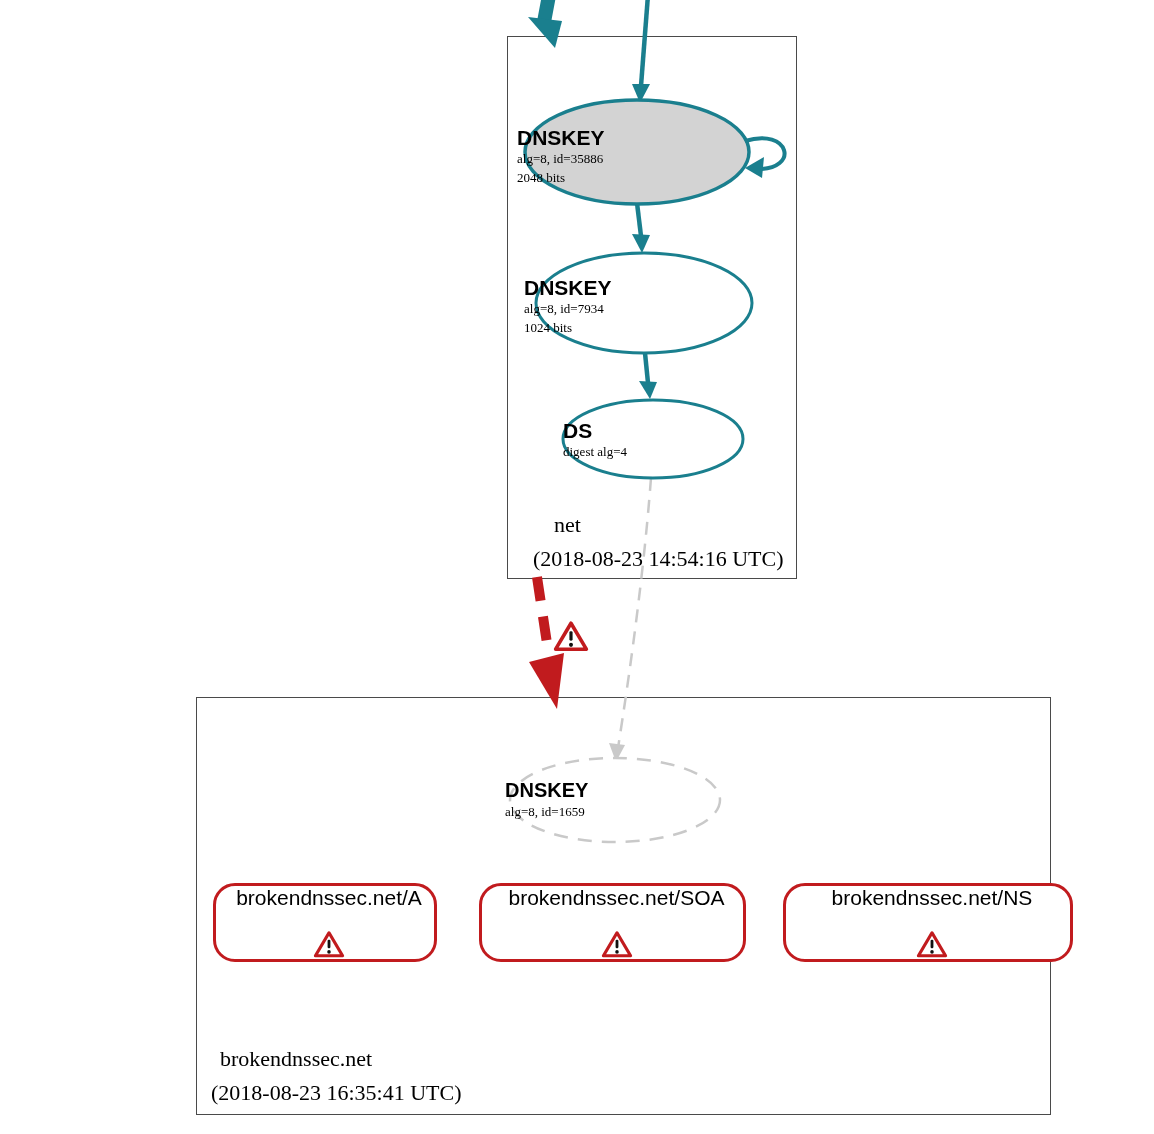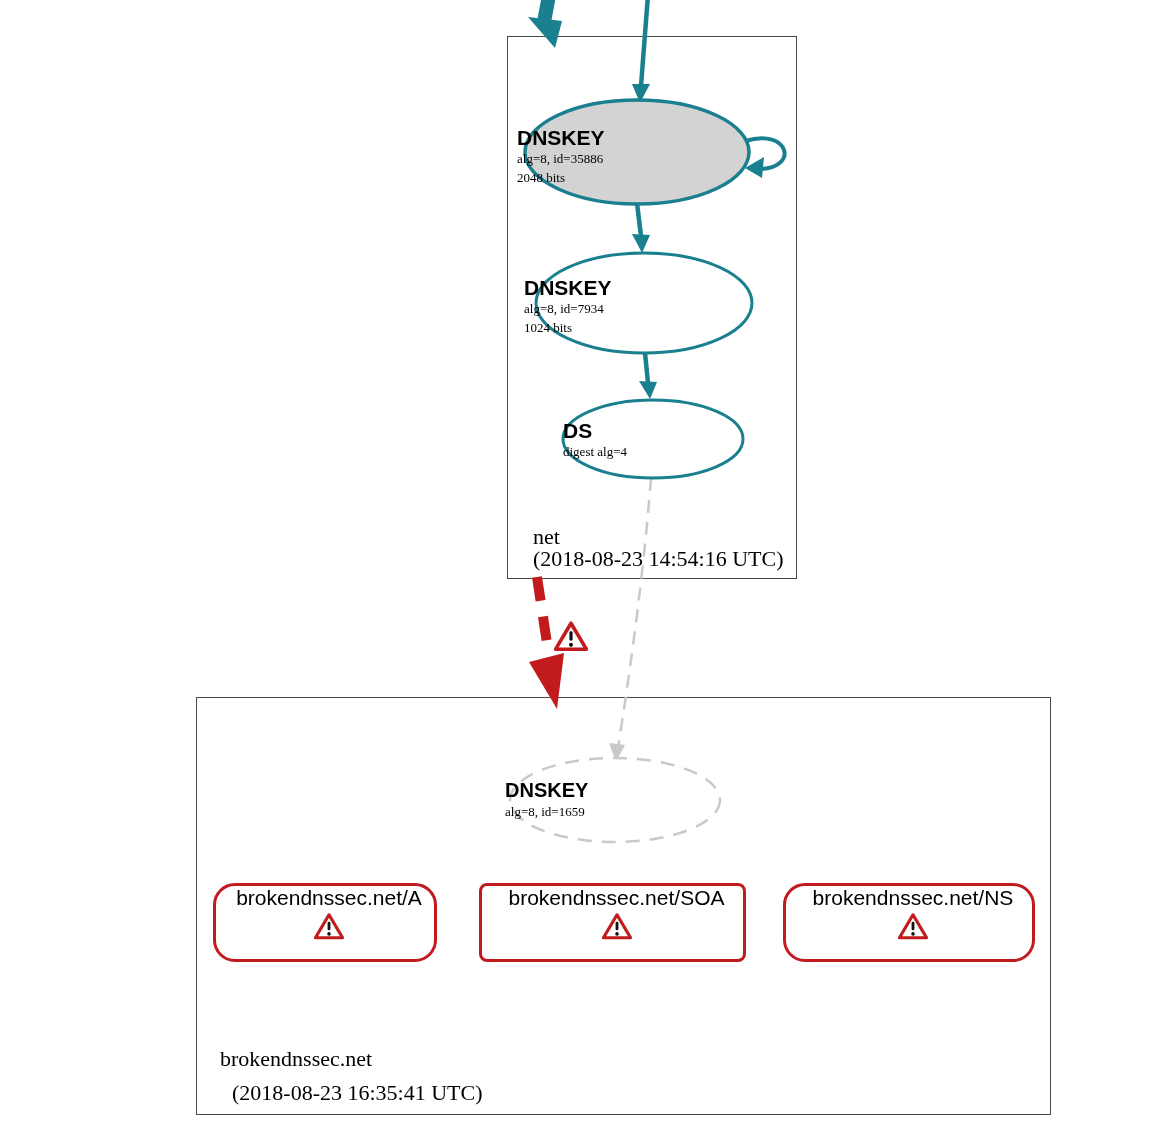--- a/index.html
+++ b/index.html
@@ -26,26 +26,26 @@
   .node-text{position:absolute;text-align:left;z-index:10;line-height:1;}
   .node-title{font-family:"Liberation Sans",sans-serif;font-weight:bold;font-size:21px;line-height:23px;}
   .node-detail{font-family:"Liberation Serif",serif;font-size:13px;line-height:19px;}
 
   .zone-label{position:absolute;z-index:10;font-family:"Liberation Serif",serif;font-size:22px;}
   .zone-ts{position:absolute;z-index:10;font-family:"Liberation Serif",serif;font-size:22px;}
 
   .rrset{
     position:absolute;z-index:10;height:79px;box-sizing:border-box;
     border:3px solid var(--red);border-radius:22px;background:#fff;
-    display:flex;flex-direction:column;align-items:center;justify-content:flex-start;gap:2px;padding-left:8px;
+    display:flex;flex-direction:column;align-items:center;justify-content:space-between;gap:2px;padding-left:8px;
   }
   .rrset-label{font-family:"Liberation Sans",sans-serif;font-size:21px;line-height:24px;}
   #rrset-a{left:213px;top:883px;width:224px;}
-  #rrset-soa{left:479px;top:883px;width:267px;border-radius:8px;}
-  #rrset-ns{left:783px;top:883px;width:252px;}
+  #rrset-soa{left:479px;top:883px;width:267px;}
+  #rrset-ns{left:783px;top:883px;width:290px;}
 
   .warn{display:block;}
   #warn-edge{position:absolute;left:553px;top:620px;z-index:11;}
 </style>
 </head>
 <body>
 
 <div class="zone-box" id="net-box"></div>
 <div class="zone-box" id="child-box"></div>
 
@@ -107,25 +107,25 @@
 <div class="node-text" style="left:563px;top:419px;width:213px;">
   <div class="node-title">DS</div>
   <div class="node-detail">digest alg=4</div>
 </div>
 
 <div class="node-text" style="left:505px;top:779px;width:220px;">
   <div class="node-title" style="font-size:20px;">DNSKEY</div>
   <div class="node-detail">alg=8, id=1659</div>
 </div>
 
-<div class="zone-label" style="left:533px;top:512px;margin-top:12px;">net</div>
+<div class="zone-label" style="left:554px;top:512px;">net</div>
 <div class="zone-ts" style="left:533px;top:546px;">(2018-08-23 14:54:16 UTC)</div>
 
 <div class="zone-label" style="left:220px;top:1046px;">brokendnssec.net</div>
-<div class="zone-ts" style="left:232px;top:1080px;font-family:Liberation Serif, serif;">(2018-08-23 16:35:41 UTC)</div>
+<div class="zone-ts" style="left:211px;top:1080px;font-family:Liberation Serif, serif;">(2018-08-23 16:35:41 UTC)</div>
 
 <div class="rrset" id="rrset-a">
   <div class="rrset-label">brokendnssec.net/A</div>
   <svg class="warn" width="32" height="29" viewBox="0 0 34 31">
     <path d="M17 3 L31.5 27.5 L2.5 27.5 Z" fill="#fff" stroke="var(--red)" stroke-width="3.4" stroke-linejoin="round"></path>
     <rect x="15.5" y="10.5" width="3" height="9" rx="1.3" fill="#111"></rect>
     <circle cx="17" cy="23.4" r="1.9" fill="#111"></circle>
   </svg>
 </div>
 

